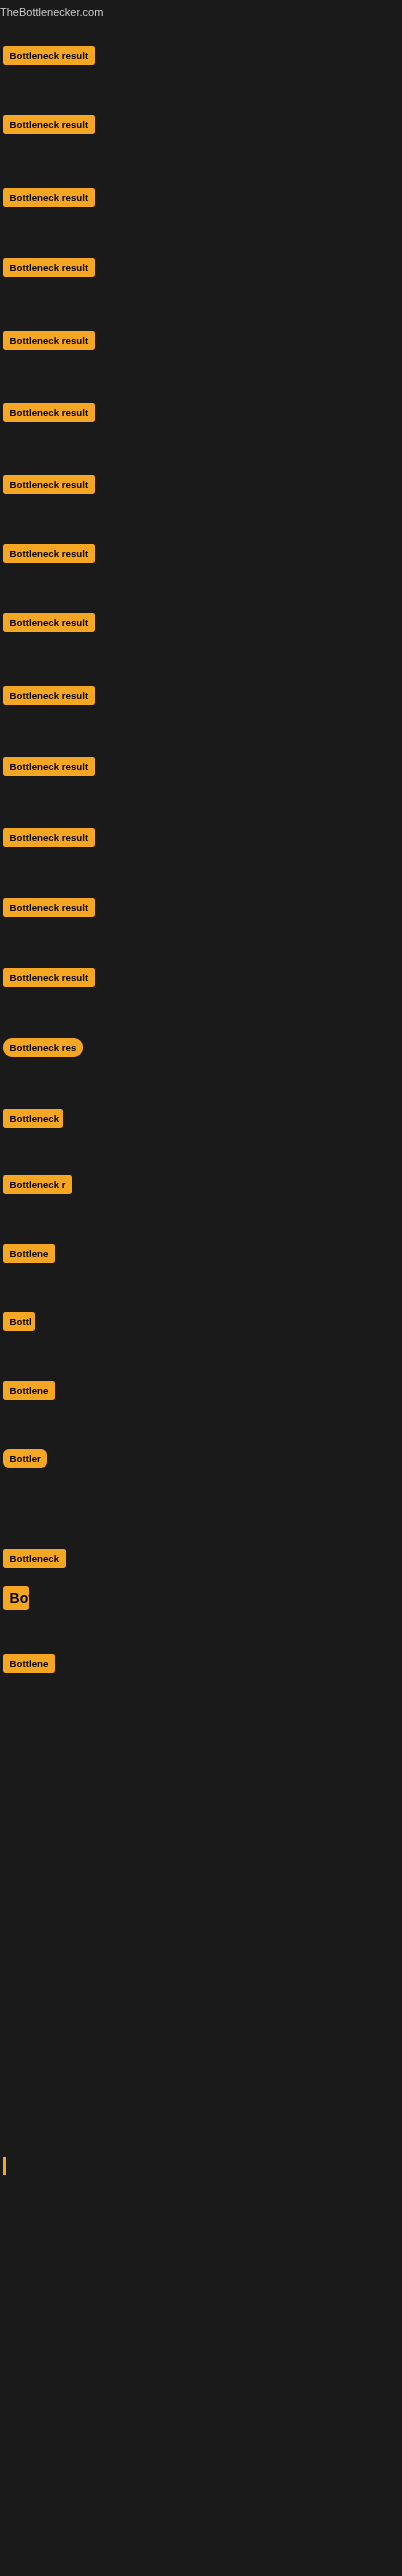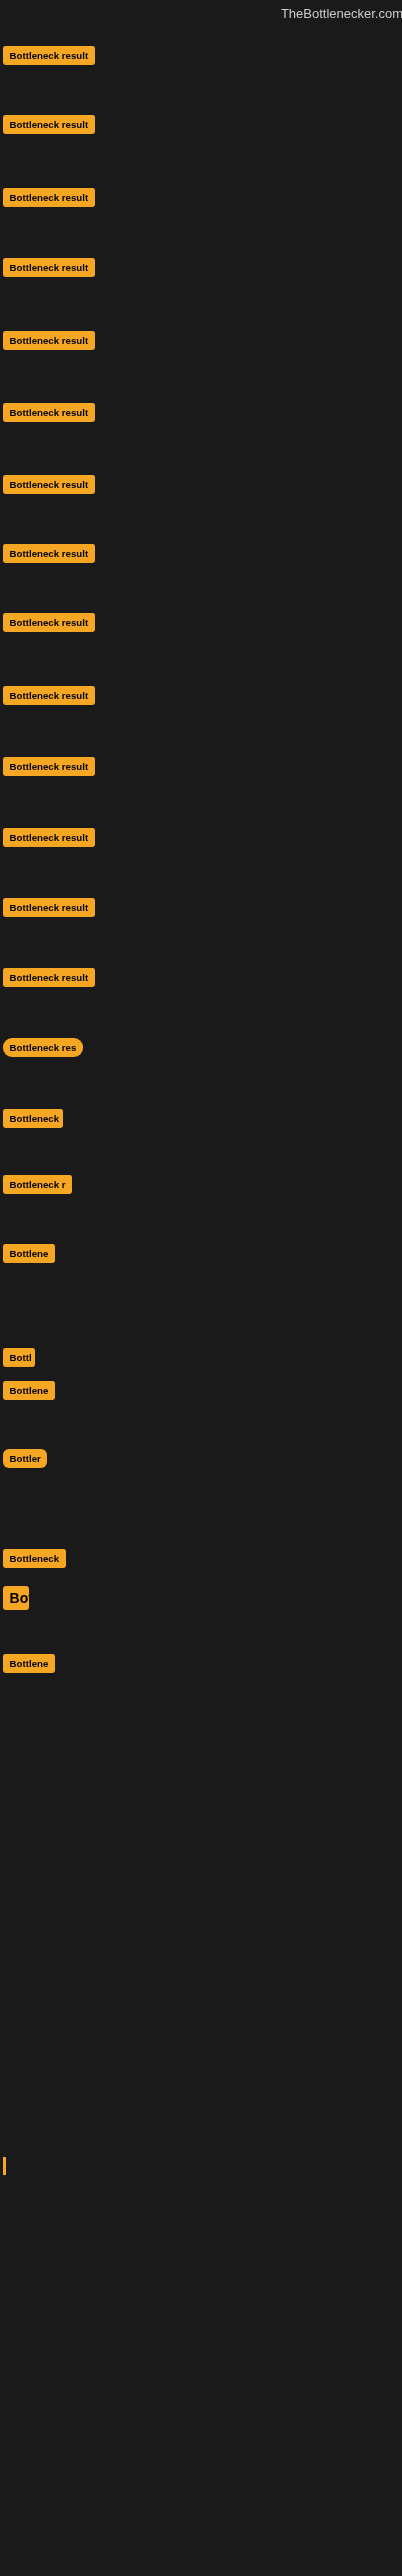--- a/index.html
+++ b/index.html
@@ -14,21 +14,21 @@
       background-color: #1a1a1a;
       font-family: Arial, sans-serif;
       position: relative;
     }
   </style>
 </head>
 <body>
 
 <div style="width:403px; min-height:2576px; background:#1a1a1a; position:relative;">
 
-  <div style="text-align:right; padding:6.4px 0 4.8px 0; color:#cccccc; font-size:13px;">
+  <div style="text-align:left; padding:6.4px 0 4.8px 0; color:#cccccc; font-size:11px;">
     <span>TheBottlenecker.com</span>
   </div>
 
   <div id="items-container">
   <div style="position: absolute; top: 46px; left: 3.2px;"><span style="background-color: rgb(245, 166, 35); color: rgb(0, 0, 0); font-size: 9.7px; font-weight: bold; padding: 4px 6.4px; border-radius: 2.4px; display: inline-block; max-width: 105px; overflow: hidden; white-space: nowrap;">Bottleneck result</span></div>
       <div style="position: absolute; top: 115px; left: 3.2px;"><span style="background-color: rgb(245, 166, 35); color: rgb(0, 0, 0); font-size: 9.7px; font-weight: bold; padding: 4px 6.4px; border-radius: 2.4px; display: inline-block; max-width: 105px; overflow: hidden; white-space: nowrap;">Bottleneck result</span></div>
       <div style="position: absolute; top: 188px; left: 3.2px;"><span style="background-color: rgb(245, 166, 35); color: rgb(0, 0, 0); font-size: 9.7px; font-weight: bold; padding: 4px 6.4px; border-radius: 2.4px; display: inline-block; max-width: 105px; overflow: hidden; white-space: nowrap;">Bottleneck result</span></div>
       <div style="position: absolute; top: 258px; left: 3.2px;"><span style="background-color: rgb(245, 166, 35); color: rgb(0, 0, 0); font-size: 9.7px; font-weight: bold; padding: 4px 6.4px; border-radius: 2.4px; display: inline-block; max-width: 105px; overflow: hidden; white-space: nowrap;">Bottleneck result</span></div>
       <div style="position: absolute; top: 331px; left: 3.2px;"><span style="background-color: rgb(245, 166, 35); color: rgb(0, 0, 0); font-size: 9.7px; font-weight: bold; padding: 4px 6.4px; border-radius: 2.4px; display: inline-block; max-width: 105px; overflow: hidden; white-space: nowrap;">Bottleneck result</span></div>
       <div style="position: absolute; top: 403px; left: 3.2px;"><span style="background-color: rgb(245, 166, 35); color: rgb(0, 0, 0); font-size: 9.7px; font-weight: bold; padding: 4px 6.4px; border-radius: 2.4px; display: inline-block; max-width: 105px; overflow: hidden; white-space: nowrap;">Bottleneck result</span></div>
@@ -37,21 +37,21 @@
       <div style="position: absolute; top: 613px; left: 3.2px;"><span style="background-color: rgb(245, 166, 35); color: rgb(0, 0, 0); font-size: 9.7px; font-weight: bold; padding: 4px 6.4px; border-radius: 2.4px; display: inline-block; max-width: 105px; overflow: hidden; white-space: nowrap;">Bottleneck result</span></div>
       <div style="position: absolute; top: 686px; left: 3.2px;"><span style="background-color: rgb(245, 166, 35); color: rgb(0, 0, 0); font-size: 9.7px; font-weight: bold; padding: 4px 6.4px; border-radius: 2.4px; display: inline-block; max-width: 105px; overflow: hidden; white-space: nowrap;">Bottleneck result</span></div>
       <div style="position: absolute; top: 757px; left: 3.2px;"><span style="background-color: rgb(245, 166, 35); color: rgb(0, 0, 0); font-size: 9.7px; font-weight: bold; padding: 4px 6.4px; border-radius: 2.4px; display: inline-block; max-width: 105px; overflow: hidden; white-space: nowrap;">Bottleneck result</span></div>
       <div style="position: absolute; top: 828px; left: 3.2px;"><span style="background-color: rgb(245, 166, 35); color: rgb(0, 0, 0); font-size: 9.7px; font-weight: bold; padding: 4px 6.4px; border-radius: 2.4px; display: inline-block; max-width: 105px; overflow: hidden; white-space: nowrap;">Bottleneck result</span></div>
       <div style="position: absolute; top: 898px; left: 3.2px;"><span style="background-color: rgb(245, 166, 35); color: rgb(0, 0, 0); font-size: 9.7px; font-weight: bold; padding: 4px 6.4px; border-radius: 2.4px; display: inline-block; max-width: 105px; overflow: hidden; white-space: nowrap;">Bottleneck result</span></div>
       <div style="position: absolute; top: 968px; left: 3.2px;"><span style="background-color: rgb(245, 166, 35); color: rgb(0, 0, 0); font-size: 9.7px; font-weight: bold; padding: 4px 6.4px; border-radius: 2.4px; display: inline-block; max-width: 105px; overflow: hidden; white-space: nowrap;">Bottleneck result</span></div>
       <div style="position: absolute; top: 1038px; left: 3.2px;"><span style="background-color: rgb(245, 166, 35); color: rgb(0, 0, 0); font-size: 9.7px; font-weight: bold; padding: 4px 6.4px; border-radius: 9px; display: inline-block; max-width: 93px; overflow: hidden; white-space: nowrap;">Bottleneck res</span></div>
       <div style="position: absolute; top: 1109px; left: 3.2px;"><span style="background-color: rgb(245, 166, 35); color: rgb(0, 0, 0); font-size: 9.7px; font-weight: bold; padding: 4px 6.4px; border-radius: 2.4px; display: inline-block; max-width: 60px; overflow: hidden; white-space: nowrap;">Bottleneck</span></div>
       <div style="position: absolute; top: 1175px; left: 3.2px;"><span style="background-color: rgb(245, 166, 35); color: rgb(0, 0, 0); font-size: 9.7px; font-weight: bold; padding: 4px 6.4px; border-radius: 2.4px; display: inline-block; max-width: 72px; overflow: hidden; white-space: nowrap;">Bottleneck r</span></div>
       <div style="position: absolute; top: 1244px; left: 3.2px;"><span style="background-color: rgb(245, 166, 35); color: rgb(0, 0, 0); font-size: 9.7px; font-weight: bold; padding: 4px 6.4px; border-radius: 2.4px; display: inline-block; max-width: 52px; overflow: hidden; white-space: nowrap;">Bottlene</span></div>
-      <div style="position: absolute; top: 1312px; left: 3.2px;"><span style="background-color: rgb(245, 166, 35); color: rgb(0, 0, 0); font-size: 9.7px; font-weight: bold; padding: 4px 6.4px; border-radius: 2.4px; display: inline-block; max-width: 32px; overflow: hidden; white-space: nowrap; margin-top: 36px;">Bottl</span></div>
+      <div style="position: absolute; top: 1312px; left: 3.2px;"><span style="background-color: rgb(245, 166, 35); color: rgb(0, 0, 0); font-size: 9.7px; font-weight: bold; padding: 4px 6.4px; border-radius: 2.4px; display: inline-block; max-width: 32px; overflow: hidden; white-space: nowrap;">Bottl</span></div>
       <div style="position: absolute; top: 1381px; left: 3.2px;"><span style="background-color: rgb(245, 166, 35); color: rgb(0, 0, 0); font-size: 9.7px; font-weight: bold; padding: 4px 6.4px; border-radius: 2.4px; display: inline-block; max-width: 52px; overflow: hidden; white-space: nowrap;">Bottlene</span></div>
       <div style="position: absolute; top: 1449px; left: 3.2px;"><span style="background-color: rgb(245, 166, 35); color: rgb(0, 0, 0); font-size: 9.7px; font-weight: bold; padding: 4px 6.4px; border-radius: 6px; display: inline-block; max-width: 44px; overflow: hidden; white-space: nowrap;">Bottler</span></div>
       <div style="position: absolute; top: 1517px; left: 3.2px; margin-top: 32px;"><span style="background-color: rgb(245, 166, 35); color: rgb(0, 0, 0); font-size: 9.7px; font-weight: bold; padding: 4px 6.4px; border-radius: 2.4px; display: inline-block; max-width: 64px; overflow: hidden; white-space: nowrap;">Bottleneck</span></div>
       <div style="position: absolute; top: 1586px; left: 3.2px;"><span style="background-color: rgb(245, 166, 35); color: rgb(0, 0, 0); font-size: 14px; font-weight: bold; padding: 4px 6.4px; border-radius: 3px; display: inline-block; max-width: 26px; overflow: hidden; white-space: nowrap;">Bot</span></div>
       <div style="position: absolute; top: 1654px; left: 3.2px;"><span style="background-color: rgb(245, 166, 35); color: rgb(0, 0, 0); font-size: 9.7px; font-weight: bold; padding: 4px 6.4px; border-radius: 2.4px; display: inline-block; max-width: 52px; overflow: hidden; white-space: nowrap;">Bottlene</span></div>
     </div>
 
   <div style="position:absolute; left:3.2px; top:2157px; width:3.2px; height:17.7px; background:#f5a623;"></div>
 
 </div>

